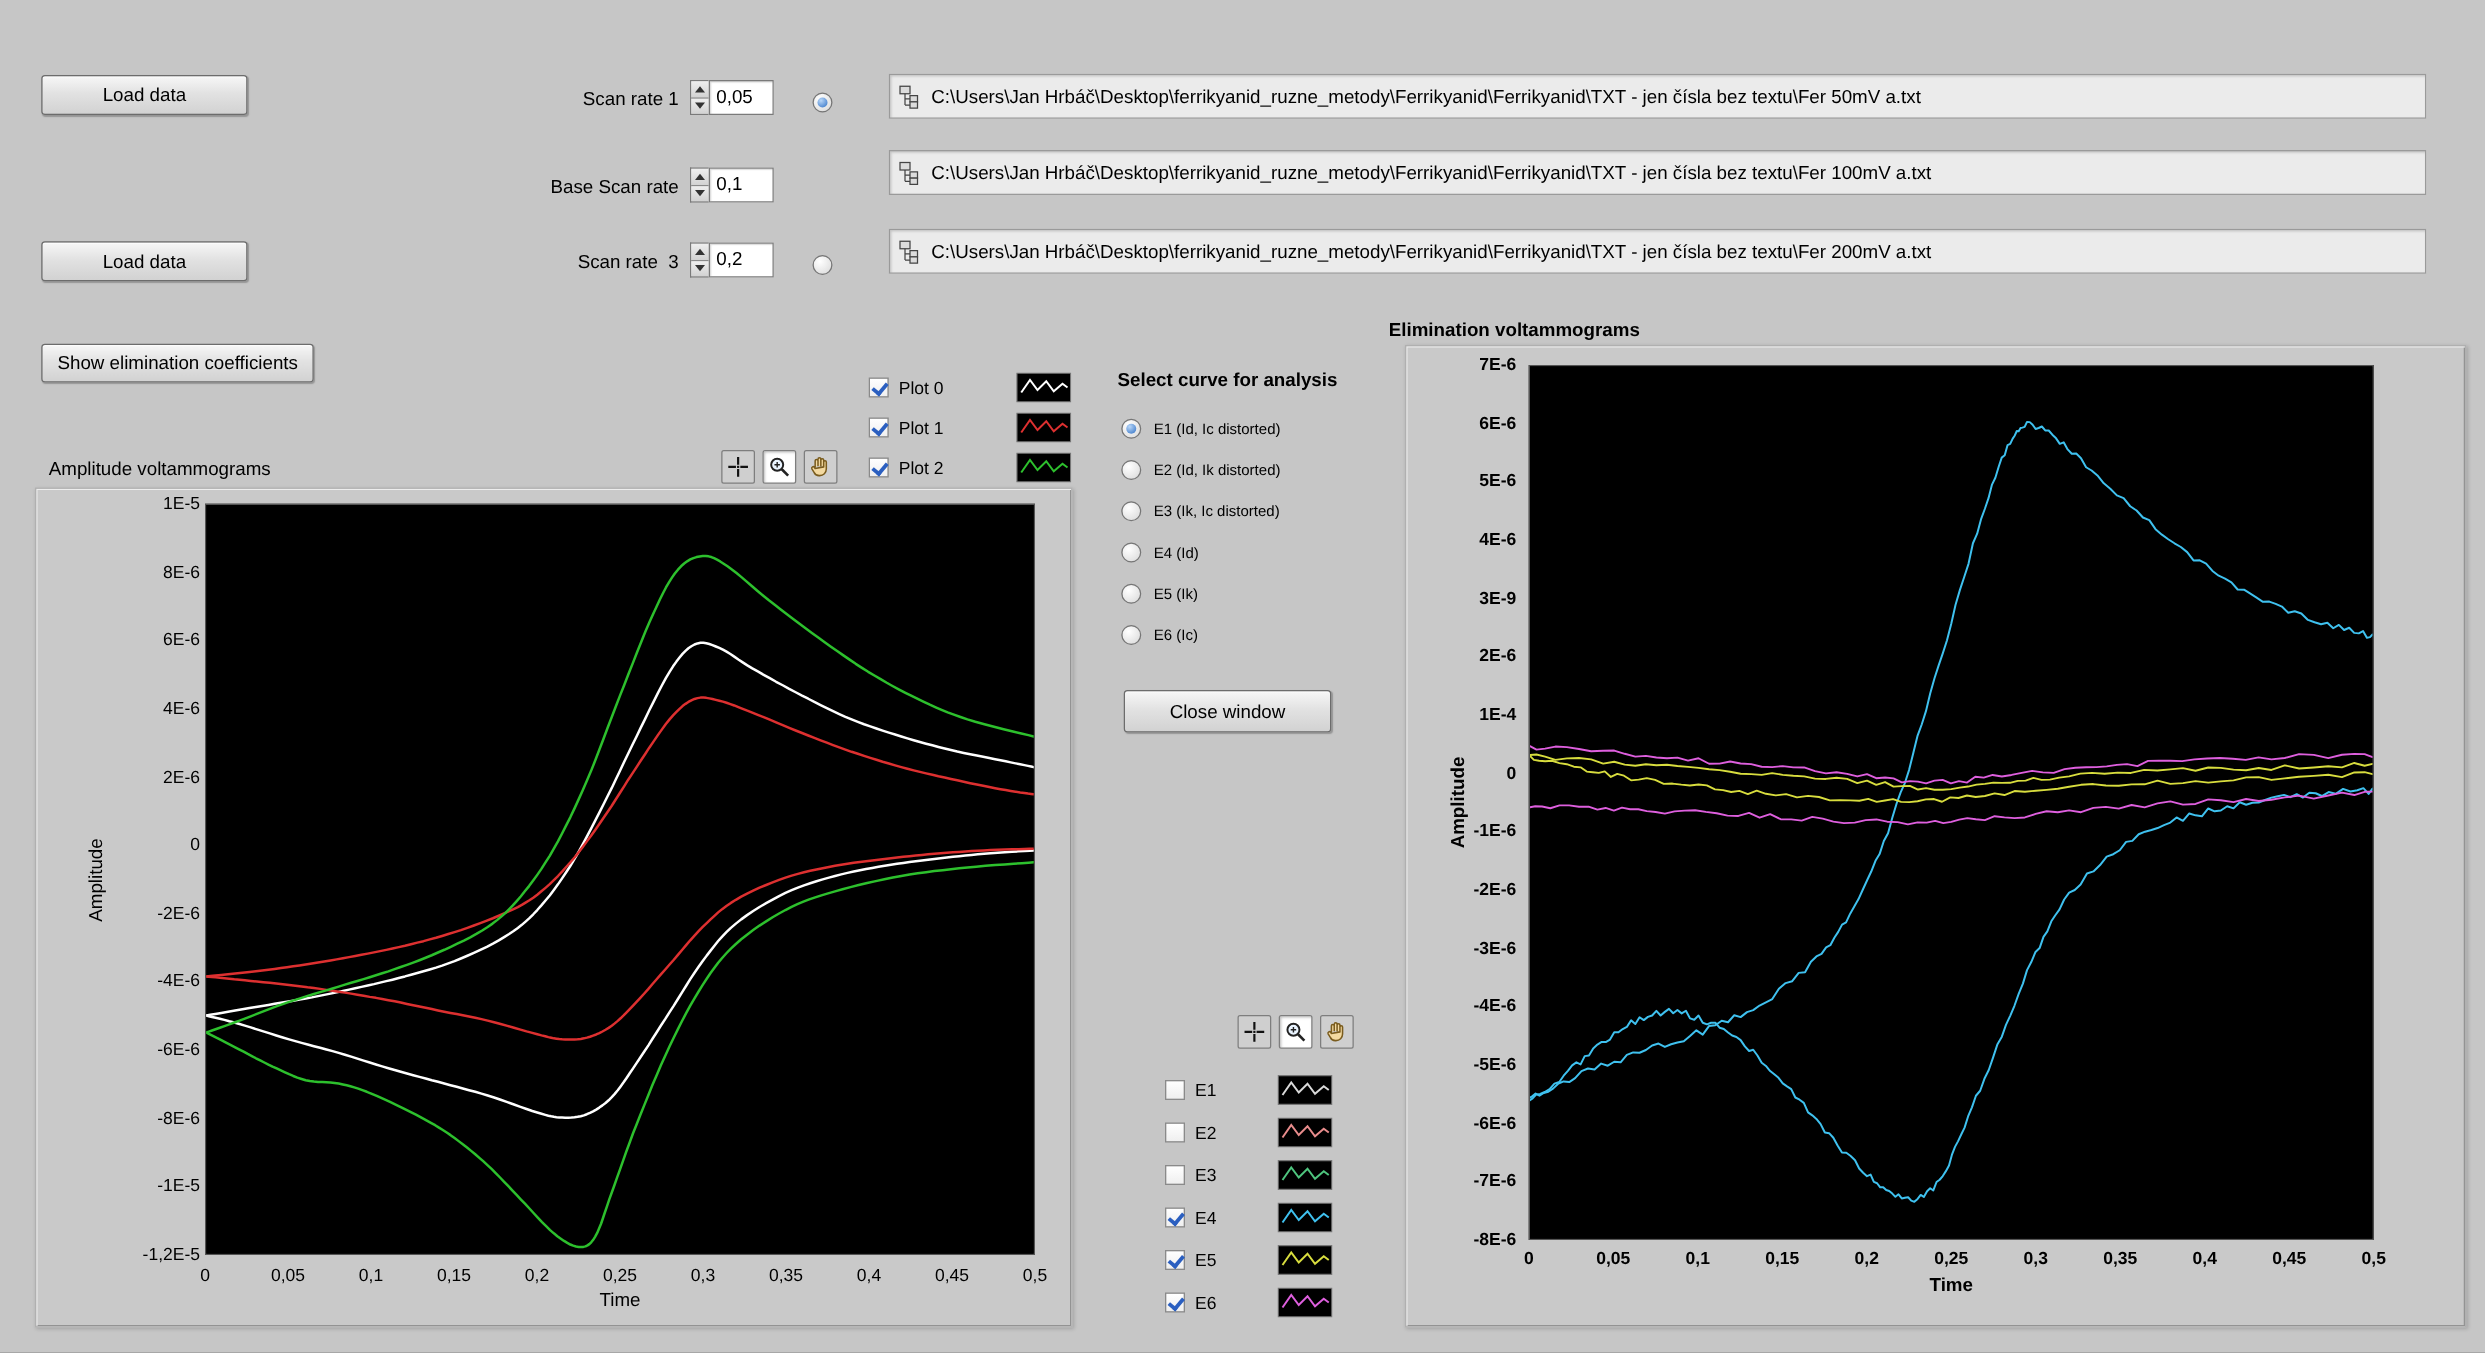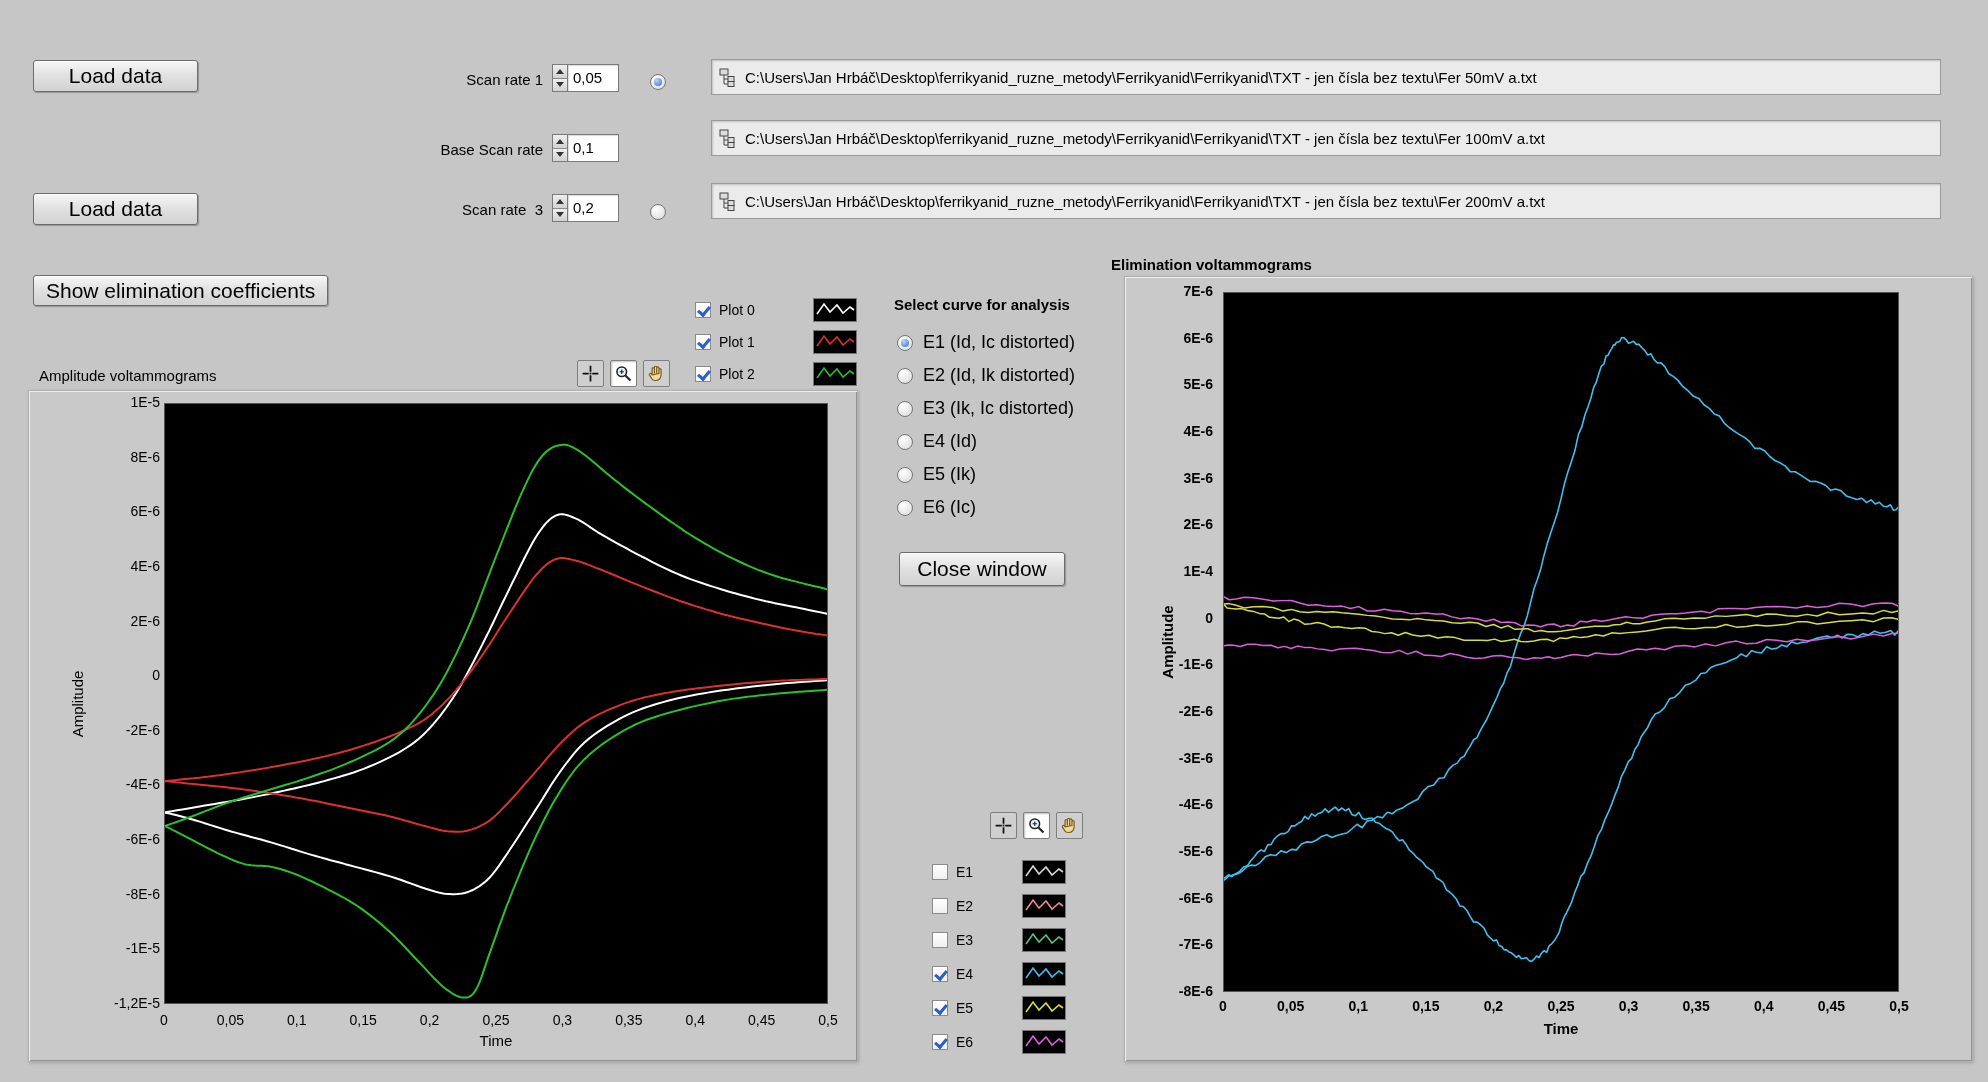--- a/index.html
+++ b/index.html
@@ -10,21 +10,21 @@
   .titlebar{position:absolute;left:0;top:0;width:1988px;height:32px;
     background:linear-gradient(180deg,#aec7e8 0%,#7099cf 25%,#3a67a8 52%,#34619f 78%,#44719f 100%);
     display:flex;align-items:center;padding:0 8px;}
   .app-icon{margin-right:8px;flex:0 0 auto;}
   .title{color:#fff;font-size:15px;font-weight:bold;text-shadow:0 1px 2px rgba(0,0,0,.6);}
   .close{position:absolute;right:8px;top:4px;width:54px;height:22px;border-radius:3px;
     background:linear-gradient(#f0b3a4,#dd6e5a 40%,#c3422c 60%,#b33520);
     border:1px solid #6e150b;display:flex;align-items:center;justify-content:center;
     color:#fff;font-weight:bold;font-size:15px;box-shadow:inset 0 1px 0 rgba(255,255,255,.5);}
   
-  .btn{position:absolute;font-family:"Liberation Sans",sans-serif;font-size:21px;color:#000;
+  .btn{position:absolute;font-family:"Liberation Sans",sans-serif;font-size:15px;color:#000;
     background:linear-gradient(#f7f7f7,#e2e2e2 45%,#d2d2d2);border:1px solid #6c6c6c;border-radius:3px;
     box-shadow:inset 0 1px 0 rgba(255,255,255,.7),1px 1px 1px rgba(0,0,0,.25);
     display:flex;align-items:center;justify-content:center;}
   .ctl-label{position:absolute;font-size:15px;text-align:right;white-space:pre;}
   .numctl{position:absolute;display:flex;align-items:stretch;height:28px;}
   .spin{display:flex;flex-direction:column;width:15px;border:1px solid #7a7a7a;border-right:none;}
   .spin-up,.spin-dn{flex:1;background:linear-gradient(#efefef,#d2d2d2);display:flex;align-items:center;justify-content:center;}
   .spin-up{border-bottom:1px solid #8a8a8a;}
   .tri-up{width:0;height:0;border-left:4px solid transparent;border-right:4px solid transparent;border-bottom:5px solid #333;}
   .tri-dn{width:0;height:0;border-left:4px solid transparent;border-right:4px solid transparent;border-top:5px solid #333;}
@@ -35,21 +35,21 @@
   .radio.on::after{content:"";position:absolute;left:3px;top:3px;width:8px;height:8px;border-radius:50%;
     background:radial-gradient(circle at 35% 30%,#b9d7f8,#2e6fc4);}
   .sel-row .radio{position:relative;flex:0 0 auto;}
   .pathbox{position:absolute;width:1230px;height:36px;background:#ebebeb;border:1px solid #9a9a9a;
     box-shadow:inset 1px 1px 2px rgba(0,0,0,.18);display:flex;align-items:center;gap:9px;padding-left:6px;overflow:hidden;}
   .path-text{font-size:15px;white-space:pre;}
   
   .sel-title{position:absolute;left:894px;top:296px;font-size:15px;font-weight:bold;}
   .sel-group{position:absolute;left:897px;top:326px;}
   .sel-row{display:flex;align-items:center;height:33px;gap:10px;}
-  .sel-lbl{font-size:18px;white-space:pre;}
+  .sel-lbl{font-size:12px;white-space:pre;}
   
   .cb{width:16px;height:16px;background:linear-gradient(#ffffff,#efefef);border:1px solid #8a8a8a;position:relative;flex:0 0 auto;}
   .cb.on::after{content:"";position:absolute;left:4px;top:1px;width:5px;height:9px;
     border-right:3px solid #2b5fc0;border-bottom:3px solid #2b5fc0;transform:rotate(40deg);}
   
   .chart{position:absolute;background:#c9c9c9;border:1px solid #b0b0b0;
     box-shadow:inset 1px 1px 0 #ededed,inset -1px -1px 0 #939393,1px 1px 3px rgba(0,0,0,.18);}
   .chart0{left:28px;top:390px;width:830px;height:672px;}
   .chart1{left:1124px;top:276px;width:849px;height:786px;font-weight:bold;}
   .chart-title{position:absolute;font-size:15px;white-space:pre;}
@@ -298,21 +298,21 @@
         <polyline fill="none" stroke="#d8dd3e" stroke-width="1.5" stroke-linejoin="round" stroke-linecap="round" points="0.0,311.9 5.2,311.5 12.1,313.2 20.4,315.8 29.6,314.6 39.3,314.3 49.1,315.4 58.7,318.8 67.6,317.3 76.0,319.6 84.5,320.5 93.0,319.3 101.4,320.1 109.9,319.7 118.3,320.7 126.8,321.4 135.2,322.2 143.7,323.3 152.1,324.0 160.6,325.3 169.0,326.9 177.5,327.2 185.9,327.8 194.3,326.4 202.8,327.8 211.3,328.5 220.0,329.0 228.7,330.8 237.4,331.1 246.0,330.1 254.5,331.0 262.6,334.4 270.4,332.5 277.8,335.9 284.9,333.6 291.7,337.3 298.3,336.9 304.8,336.7 311.3,339.6 317.8,338.5 324.5,339.8 331.2,339.8 338.0,339.3 344.8,338.1 351.5,337.2 358.3,335.7 365.0,335.0 371.8,334.1 378.6,334.3 385.1,334.2 391.4,332.7 397.7,332.4 403.9,330.2 410.4,331.8 417.2,331.6 424.6,330.0 432.6,329.0 441.5,326.8 451.0,326.2 461.1,326.9 471.5,326.0 482.2,326.3 492.8,323.8 503.4,324.3 513.8,323.4 523.9,322.4 534.0,324.5 544.2,321.9 554.3,322.2 564.5,323.6 574.6,324.1 584.7,322.3 594.9,323.9 605.6,320.2 617.1,322.7 628.9,321.9 640.5,320.9 651.5,321.8 661.4,318.3 669.7,320.5 676.0,319.0"></polyline>
         <polyline fill="none" stroke="#d8dd3e" stroke-width="1.5" stroke-linejoin="round" stroke-linecap="round" points="676.0,327.2 669.7,325.7 661.4,325.9 651.5,329.6 640.5,327.7 628.9,328.6 617.1,329.3 605.6,330.7 594.9,331.9 584.7,329.7 574.6,329.8 564.5,332.2 554.3,333.1 544.2,334.0 534.0,332.9 523.9,334.4 513.8,335.1 503.5,332.4 493.2,335.4 482.7,335.5 472.4,336.6 462.1,336.4 452.0,335.2 442.1,335.8 432.6,337.4 423.5,339.0 414.5,339.9 405.7,340.6 397.1,341.4 388.8,340.8 380.7,344.0 372.8,342.7 365.0,344.8 357.6,345.6 350.6,344.4 343.8,346.4 337.2,345.9 330.6,349.4 324.2,347.2 317.6,347.5 311.0,349.0 304.3,349.7 297.8,349.5 291.3,347.3 284.8,348.4 278.2,349.5 271.4,347.1 264.3,348.6 256.9,348.3 249.0,348.2 240.6,348.3 231.9,345.6 223.1,344.7 214.2,345.9 205.5,343.3 197.2,344.3 189.3,343.0 181.9,340.5 174.8,343.2 168.0,340.7 161.4,341.6 154.9,340.1 148.4,339.5 141.9,336.3 135.2,335.6 128.3,336.4 121.4,335.7 114.3,334.8 107.3,335.1 100.4,331.9 93.7,330.4 87.2,331.6 81.1,332.2 75.4,328.5 70.0,327.0 64.9,329.5 60.0,325.0 55.2,326.2 50.4,325.7 45.5,325.2 40.6,321.8 35.2,321.3 29.5,319.3 23.6,318.4 17.7,316.5 12.2,316.9 7.3,316.5 3.1,315.8 0.0,312.6"></polyline>
         <polyline fill="none" stroke="#de5fde" stroke-width="1.5" stroke-linejoin="round" stroke-linecap="round" points="0.0,304.8 5.2,307.6 12.1,306.8 20.4,305.1 29.6,305.6 39.3,307.1 49.1,308.9 58.7,308.5 67.6,308.3 76.0,310.9 84.5,313.2 93.0,312.6 101.4,313.9 109.9,314.5 118.3,314.0 126.8,316.4 135.2,314.5 143.7,318.9 152.1,318.8 160.6,317.1 169.0,318.7 177.5,319.2 185.9,321.3 194.3,321.6 202.8,320.8 211.3,321.8 220.0,321.9 228.7,324.8 237.4,326.6 246.0,325.7 254.5,327.0 262.6,329.1 270.4,327.2 277.8,330.5 284.9,329.9 291.7,330.7 298.3,333.9 304.8,332.9 311.3,333.3 317.8,334.7 324.5,332.5 331.1,331.9 337.7,334.7 344.2,332.9 350.7,334.0 357.3,329.3 364.1,330.0 371.2,327.9 378.6,329.1 386.4,327.9 394.5,326.2 402.9,324.6 411.5,325.8 420.2,326.2 428.9,323.2 437.6,322.1 446.2,321.7 454.5,321.6 462.7,321.0 470.9,319.8 479.1,319.2 487.4,320.8 495.9,316.6 504.7,316.5 513.8,316.5 523.3,316.8 533.1,315.4 543.2,314.7 553.5,314.3 563.9,314.9 574.3,315.8 584.6,313.8 594.9,315.4 605.6,314.3 617.1,311.2 628.9,311.8 640.5,314.4 651.5,311.7 661.4,311.0 669.7,311.2 676.0,313.6"></polyline>
         <polyline fill="none" stroke="#de5fde" stroke-width="1.5" stroke-linejoin="round" stroke-linecap="round" points="676.0,341.3 669.7,341.4 661.4,344.0 651.5,342.1 640.5,344.4 628.9,346.9 617.1,344.5 605.6,345.9 594.9,347.8 584.7,348.8 574.6,347.2 564.5,349.7 554.3,348.2 544.2,347.5 534.0,351.2 523.9,351.7 513.8,349.1 503.5,350.7 493.2,353.9 482.7,352.0 472.4,354.9 462.1,353.5 452.0,354.3 442.1,357.8 432.6,356.3 423.5,357.8 414.5,357.0 405.7,359.2 397.1,362.0 388.8,362.5 380.7,361.9 372.8,361.0 365.0,364.1 357.7,363.4 350.9,362.5 344.4,363.8 338.0,365.6 331.6,366.5 325.1,364.7 318.3,366.2 311.0,365.9 303.2,367.6 295.0,365.7 286.6,365.4 278.0,363.6 269.3,364.1 260.6,366.1 251.9,366.5 243.4,365.3 234.9,363.0 226.5,361.5 218.0,364.5 209.6,363.5 201.1,363.4 192.7,359.3 184.2,362.2 175.8,358.4 167.2,360.8 158.5,360.5 149.8,358.6 141.1,357.5 132.5,356.2 124.1,356.5 116.0,357.1 108.2,358.9 100.8,357.6 93.7,356.9 86.9,355.4 80.3,355.4 73.8,354.1 67.3,356.5 60.7,354.4 54.1,355.7 47.0,353.3 39.3,353.4 31.4,352.3 23.7,352.3 16.3,354.6 9.7,353.2 4.2,353.0 0.0,353.8"></polyline>
       </svg>
     <div class="yticks">
         <div class="tick" style="top: -9px;">7E-6</div>
         <div class="tick" style="top: 37.6667px;">6E-6</div>
         <div class="tick" style="top: 84.3333px;">5E-6</div>
         <div class="tick" style="top: 131px;">4E-6</div>
-        <div class="tick" style="top: 177.667px;">3E-6</div>
+        <div class="tick" style="top: 177.667px;">3E-9</div>
         <div class="tick" style="top: 224.333px;">2E-6</div>
         <div class="tick" style="top: 271px;">1E-4</div>
         <div class="tick" style="top: 317.667px;">0</div>
         <div class="tick" style="top: 364.333px;">-1E-6</div>
         <div class="tick" style="top: 411px;">-2E-6</div>
         <div class="tick" style="top: 457.667px;">-3E-6</div>
         <div class="tick" style="top: 504.333px;">-4E-6</div>
         <div class="tick" style="top: 551px;">-5E-6</div>
         <div class="tick" style="top: 597.667px;">-6E-6</div>
         <div class="tick" style="top: 644.333px;">-7E-6</div>

